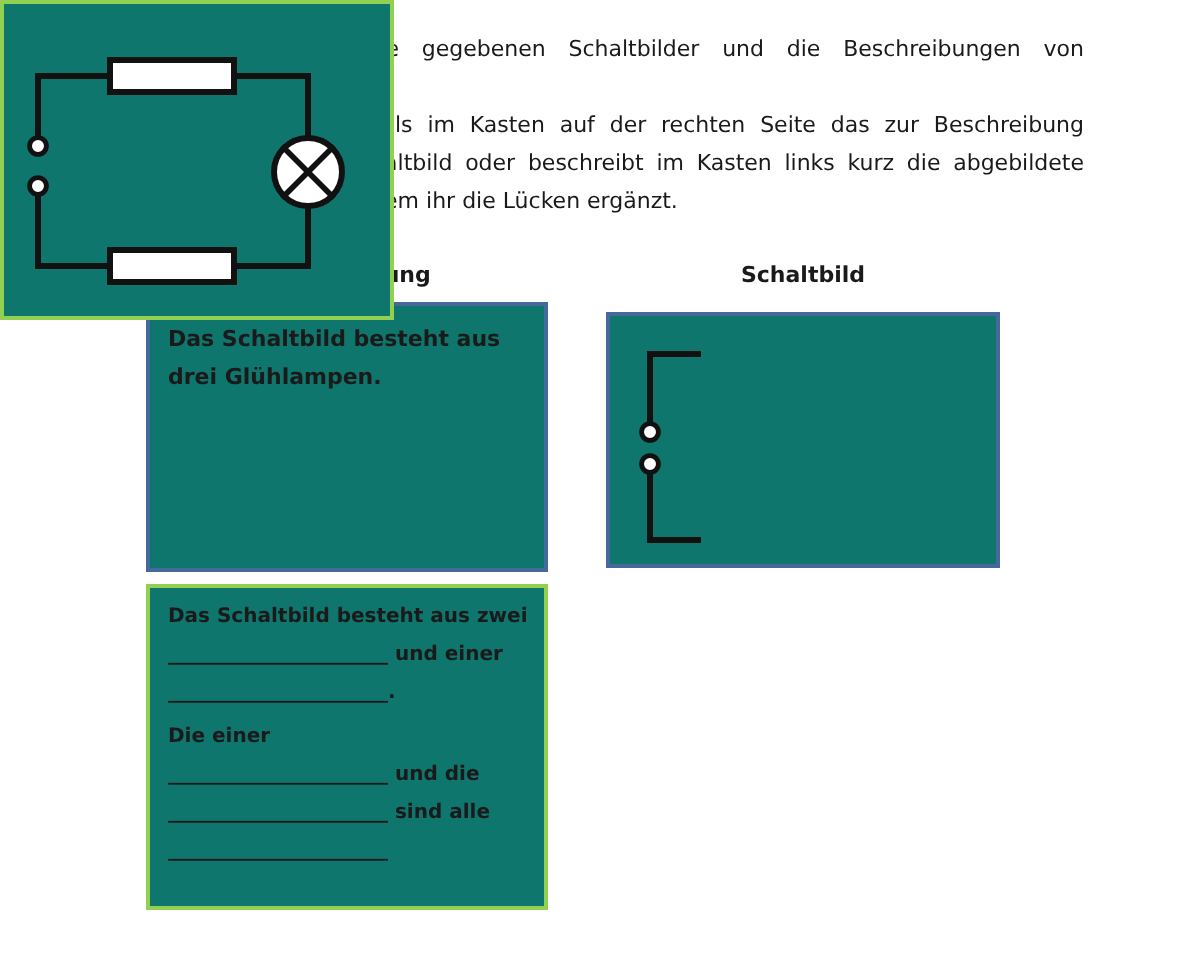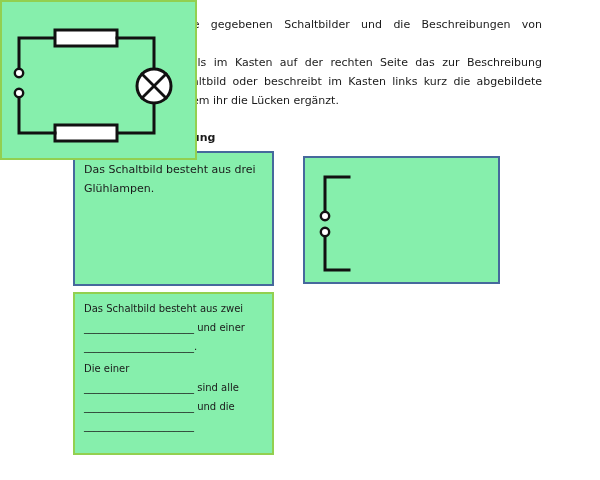--- a/index.html
+++ b/index.html
@@ -10,21 +10,21 @@
     font-family:"DejaVu Sans", sans-serif; color:#1a1a1a; overflow:hidden;
   }
   .pencil { position:absolute; left:44px; top:6px; width:44px; height:78px; }
   .instructions { position:absolute; left:93px; top:15px; width:449px; font-size:11px; line-height:19px; }
   .instr-row { display:flex; }
   .instr-num { flex:0 0 20px; width:20px; }
   .instr-text { flex:1; text-align:justify; }
   .col-header { position:absolute; top:131px; font-weight:bold; font-size:11px; }
   .col-header.left { left:75px; }
   .col-header.right { left:303px; width:197px; text-align:center; }
-  .box { position:absolute; background:#86efac; overflow:hidden; }
+  .box { position:absolute; background:#0f766e; overflow:hidden;font-weight:bold; }
   .blue  { border:2px solid var(--blue); }
   .green { border:2px solid var(--green); }
   .desc-box { left:73px; top:151px; width:201px; height:135px; padding:8px 9px; font-size:11px; line-height:18.5px; }
   .desc-box p { margin:0 0 9px 0; }
   .circuit-box-1 { left:303px; top:156px; width:197px; height:128px; }
   .fill-box { left:73px; top:292px; width:201px; height:163px; padding:5px 9px; font-size:10px; line-height:19.2px; }
   .fill-line { white-space:nowrap; }
   .fill-line:nth-child(4) { margin-top:2px; }
   svg { display:block; }
 </style>
@@ -51,20 +51,21 @@
       <span class="instr-num">1.</span>
       <span class="instr-text">Betrachtet die gegebenen Schaltbilder und die Beschreibungen von Schaltbildern.</span>
     </div>
     <div class="instr-row">
       <span class="instr-num">2.</span>
       <span class="instr-text">Zeichnet jeweils im Kasten auf der rechten Seite das zur Beschreibung passende Schaltbild oder beschreibt im Kasten links kurz die abgebildete Schaltung, indem ihr die Lücken ergänzt.</span>
     </div>
   </div>
 
   <div class="col-header left">Versuchsbeschreibung</div>
+  <div class="col-header right">Schaltbild</div>
 
   <div class="box blue desc-box">
     <p>Das Schaltbild besteht aus drei Glühlampen.</p>
   </div>
 
   <div class="box blue circuit-box-1">
     <svg width="193" height="124" viewBox="0 0 193 124">
       <g stroke="#111111" stroke-width="3" fill="none" stroke-linecap="square">
         <polyline points="44,19 20,19 20,53.5"></polyline>
         <circle cx="20" cy="58" r="4.2" fill="#ffffff" stroke-width="2.4"></circle>
@@ -72,22 +73,22 @@
         <polyline points="20,78.5 20,112 44,112"></polyline>
       </g>
     </svg>
   </div>
 
   <div class="box green fill-box">
     <div class="fill-line">Das Schaltbild besteht aus zwei</div>
     <div class="fill-line">______________________ und einer</div>
     <div class="fill-line">______________________.</div>
     <div class="fill-line">Die einer</div>
+    <div class="fill-line">______________________ und die</div>
     <div class="fill-line">______________________ sind alle</div>
-    <div class="fill-line">______________________ und die</div>
     <div class="fill-line">______________________</div>
   </div>
 
   <div class="box green circuit-box-2">
     <svg width="193" height="156" viewBox="0 0 193 156">
       <g stroke="#111111" stroke-width="3" fill="none" stroke-linecap="square">
 
         <circle cx="17" cy="71" r="4.2" fill="#ffffff" stroke-width="2.4"></circle>
         <circle cx="17" cy="91" r="4.2" fill="#ffffff" stroke-width="2.4"></circle>
 

